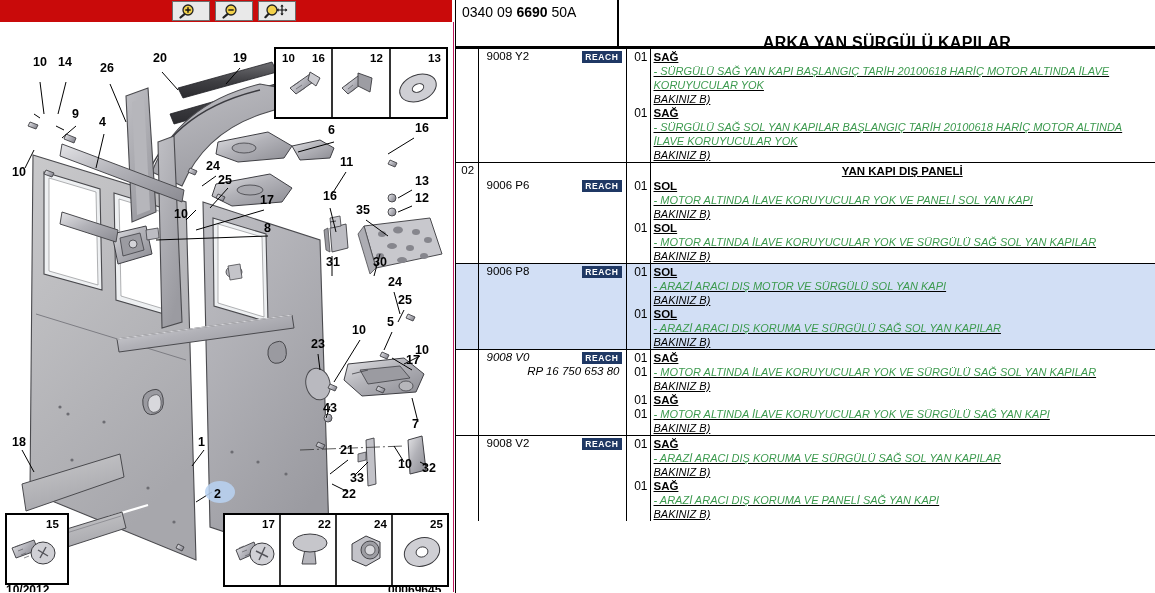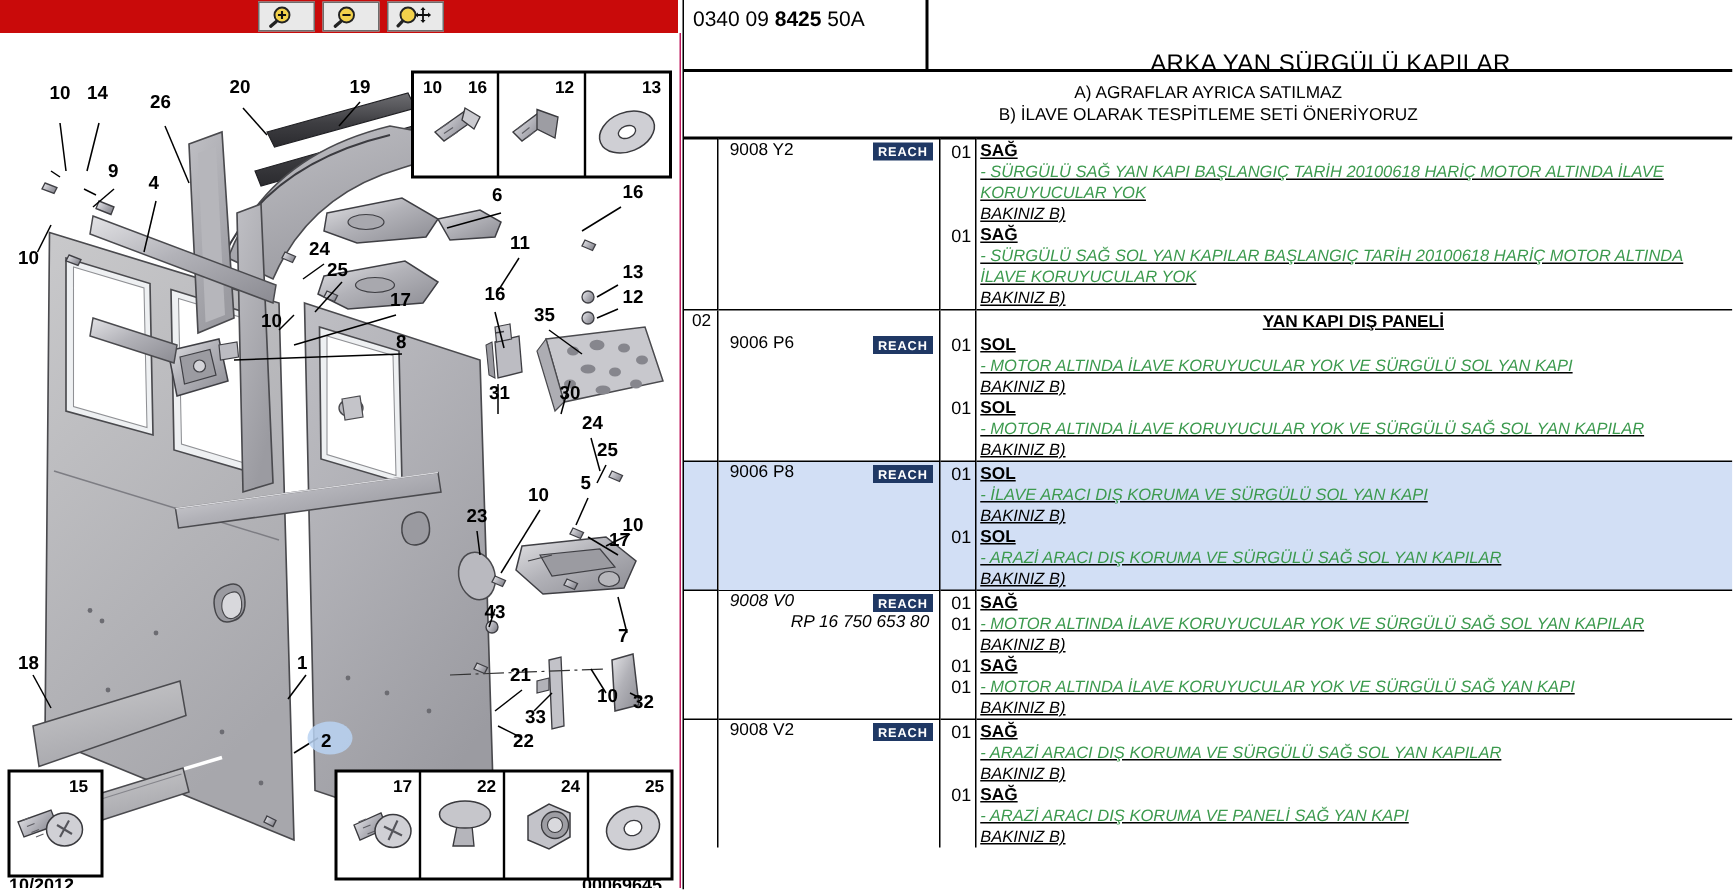--- a/index.html
+++ b/index.html
@@ -42,21 +42,21 @@
   #right-pane{position:relative;width:700px;height:593px;flex:0 0 700px;background:#fff;
     border-left:1px solid #000;box-sizing:border-box;}
 
   #title-bar{display:flex;height:48px;border-bottom:2px solid #000;box-sizing:border-box;}
   #title-left{
     width:163px;flex:0 0 163px;border-right:2px solid #000;box-sizing:border-box;
     padding:3px 0 0 6px;font-size:14px;line-height:19px;color:#000;
   }
   #doc-code b{font-weight:bold;}
   #title-right{flex:1;display:flex;align-items:center;justify-content:center;}
-  #main-title{font-size:16px;font-weight:normal;letter-spacing:.3px;margin-top:39px;}
+  #main-title{font-size:16px;font-weight:bold;letter-spacing:.3px;margin-top:39px;}
 
   #notes-bar{
     height:44px;border-bottom:1.5px solid #000;box-sizing:border-box;
     display:flex;flex-direction:column;align-items:center;justify-content:center;
     font-size:11.5px;line-height:15px;
   }
 
   #table-scroll{height:499px;overflow:hidden;}
   table#parts{border-collapse:collapse;width:100%;table-layout:fixed;font-size:11.5px;}
   table#parts col.c-idx{width:22px;}
@@ -460,31 +460,27 @@
         <text class="meta" x="6" y="572">10/2012</text>
         <text class="meta" x="388" y="572">00069645</text>
       </svg>
     </div>
   </div>
 
   <div id="right-pane">
 
     <div id="title-bar">
       <div id="title-left">
-        <div id="doc-code"><span>0340 09 </span><b>8425</b><span> 50A</span></div>
+        <div id="doc-code"><span>0340 09 </span><b>6690</b><span> 50A</span></div>
       </div>
       <div id="title-right">
         <div id="main-title">ARKA YAN SÜRGÜLÜ KAPILAR</div>
       </div>
     </div>
 
-    <div id="notes-bar">
-      <div>A) AGRAFLAR AYRICA SATILMAZ</div>
-      <div>B) İLAVE OLARAK TESPİTLEME SETİ ÖNERİYORUZ</div>
-    </div>
 
     <div id="table-scroll">
       <table id="parts">
         <colgroup>
           <col class="c-idx">
             <col class="c-ref">
             <col class="c-qty">
             <col class="c-desc">
         </colgroup>
         <tbody id="parts-body">
@@ -531,21 +527,21 @@
                 <div style="height: 14px;">01</div>
                 <div style="height: 14px;"></div>
                 <div style="height: 14px;"></div>
                 <div style="height: 14px;">01</div>
                 <div style="height: 14px;"></div>
                 <div style="height: 14px;"></div>
               </td>
               <td class="desc">
                 <div class="grp-title">YAN KAPI DIŞ PANELİ</div>
                 <div class="side">SOL</div>
-                <div class="dsc">- MOTOR ALTINDA İLAVE KORUYUCULAR YOK VE SÜRGÜLÜ SOL YAN KAPI</div>
+                <div class="dsc">- MOTOR ALTINDA İLAVE KORUYUCULAR YOK VE PANELİ SOL YAN KAPI</div>
                 <div class="see">BAKINIZ B)</div>
                 <div class="side">SOL</div>
                 <div class="dsc">- MOTOR ALTINDA İLAVE KORUYUCULAR YOK VE SÜRGÜLÜ SAĞ SOL YAN KAPILAR</div>
                 <div class="see">BAKINIZ B)</div>
               </td>
             </tr>
             <tr class="grp-top hl">
               <td class="idx"></td>
               <td class="ref">
                 <div class="ref-line">
@@ -556,21 +552,21 @@
               <td class="qty">
                 <div style="height: 14px;">01</div>
                 <div style="height: 14px;"></div>
                 <div style="height: 14px;"></div>
                 <div style="height: 14px;">01</div>
                 <div style="height: 14px;"></div>
                 <div style="height: 14px;"></div>
               </td>
               <td class="desc">
                 <div class="side">SOL</div>
-                <div class="dsc">- İLAVE ARACI DIŞ KORUMA VE SÜRGÜLÜ SOL YAN KAPI</div>
+                <div class="dsc">- ARAZİ ARACI DIŞ MOTOR VE SÜRGÜLÜ SOL YAN KAPI</div>
                 <div class="see">BAKINIZ B)</div>
                 <div class="side">SOL</div>
                 <div class="dsc">- ARAZİ ARACI DIŞ KORUMA VE SÜRGÜLÜ SAĞ SOL YAN KAPILAR</div>
                 <div class="see">BAKINIZ B)</div>
               </td>
             </tr>
             <tr class="grp-top">
               <td class="idx"></td>
               <td class="ref">
                 <div class="ref-line">

